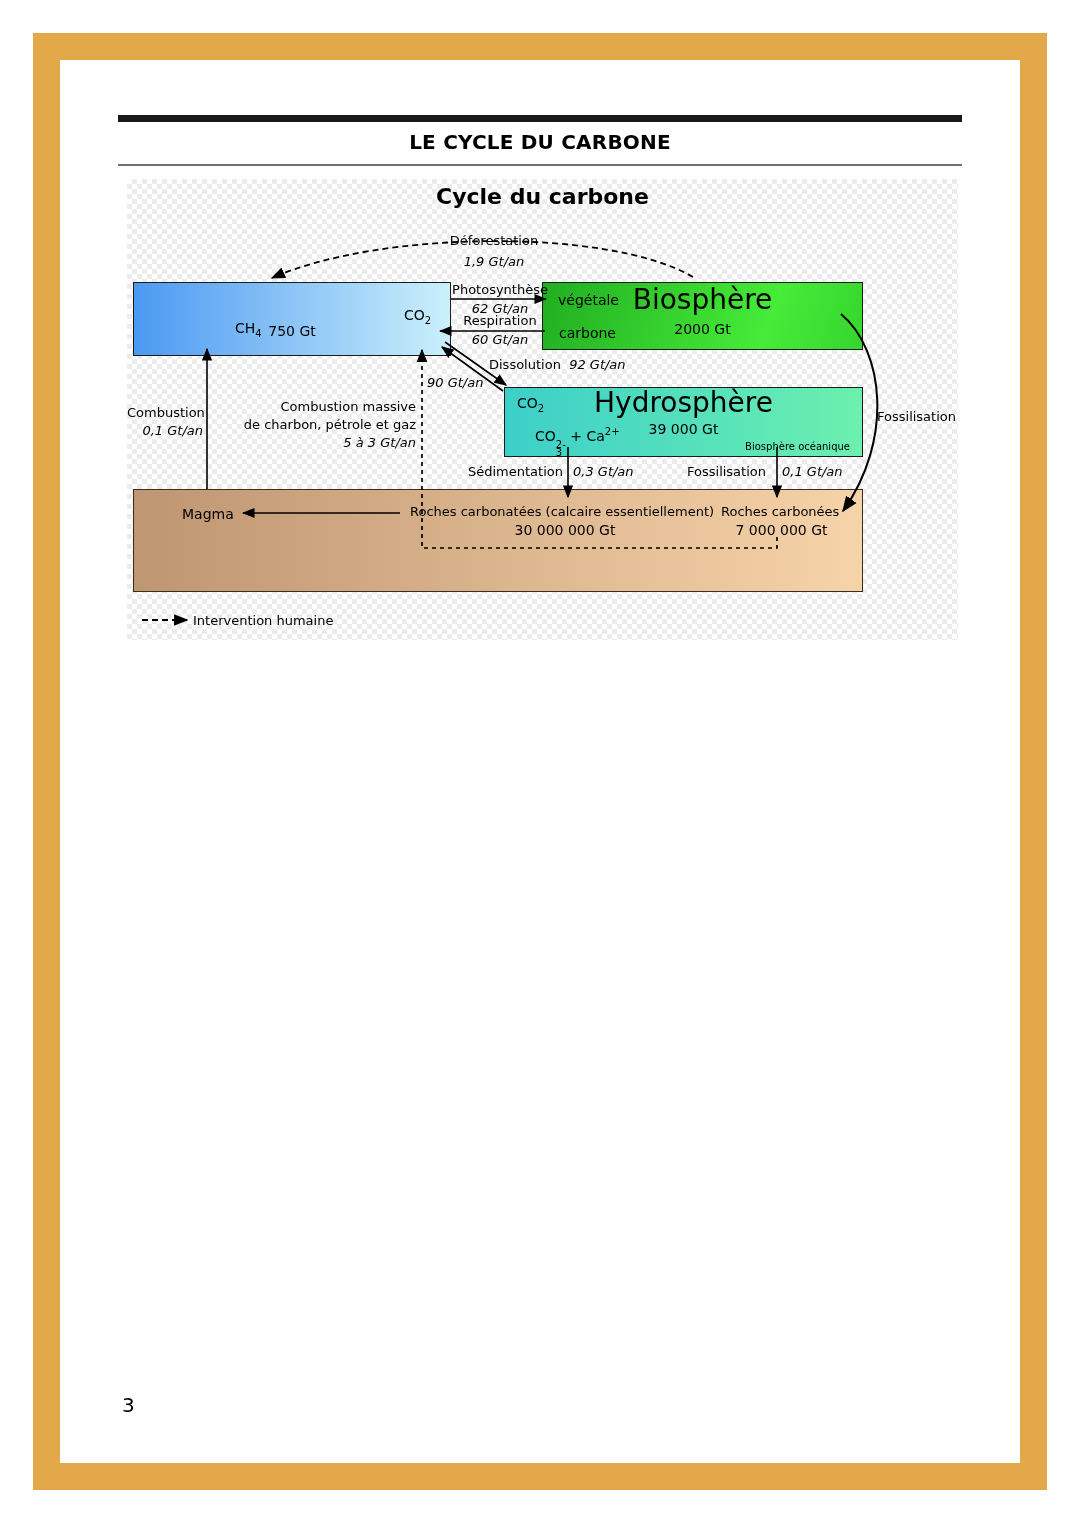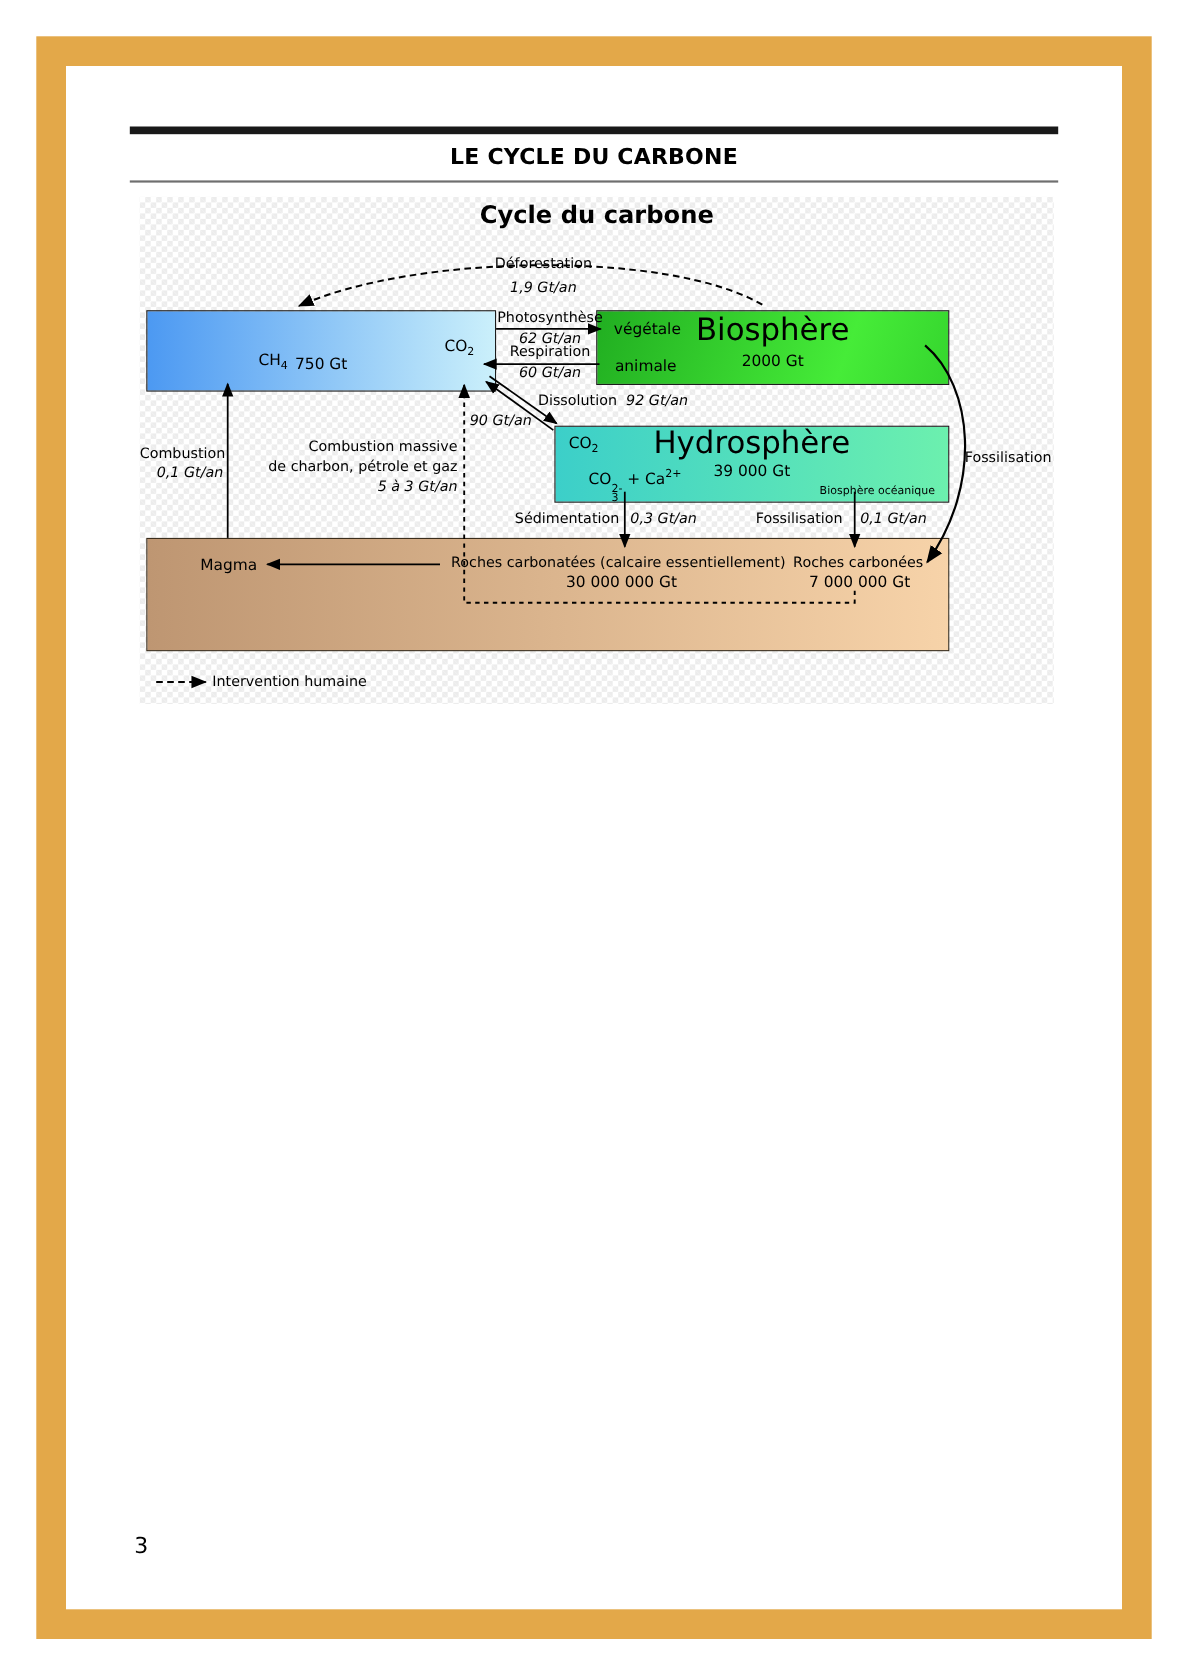--- a/index.html
+++ b/index.html
@@ -66,21 +66,21 @@
     <div class="box box-atmosphere">
       <div class="box-stock" style="top:40px;">750 Gt</div>
       <div class="mol" style="left:60px;top:37px;margin-left:41px;"><span>CH</span><sub>4</sub></div>
       <div class="mol" style="left:270px;top:24px;"><span>CO</span><sub>2</sub></div>
     </div>
 
     <div class="box box-biosphere">
       <div class="box-title" style="top:2px;">Biosphère</div>
       <div class="box-stock" style="top:38px;">2000 Gt</div>
       <div class="lbl" style="left:15px;top:9px;font-size:14px;">végétale</div>
-      <div class="lbl" style="left:16px;top:42px;font-size:14px;">animale</div>
+      <div class="lbl" style="left:16px;top:42px;font-size:14px;">carbone</div>
     </div>
 
     <div class="box box-hydrosphere">
       <div class="box-title" style="top:0px;">Hydrosphère</div>
       <div class="box-stock" style="top:33px;">39 000 Gt</div>
       <div class="mol" style="left:12px;top:7px;"><span>CO</span><sub>2</sub></div>
       <div class="mol" style="left:30px;top:38px;">
         <span>CO</span><span class="stack">
             <span>2-</span>
             <span>3</span>

